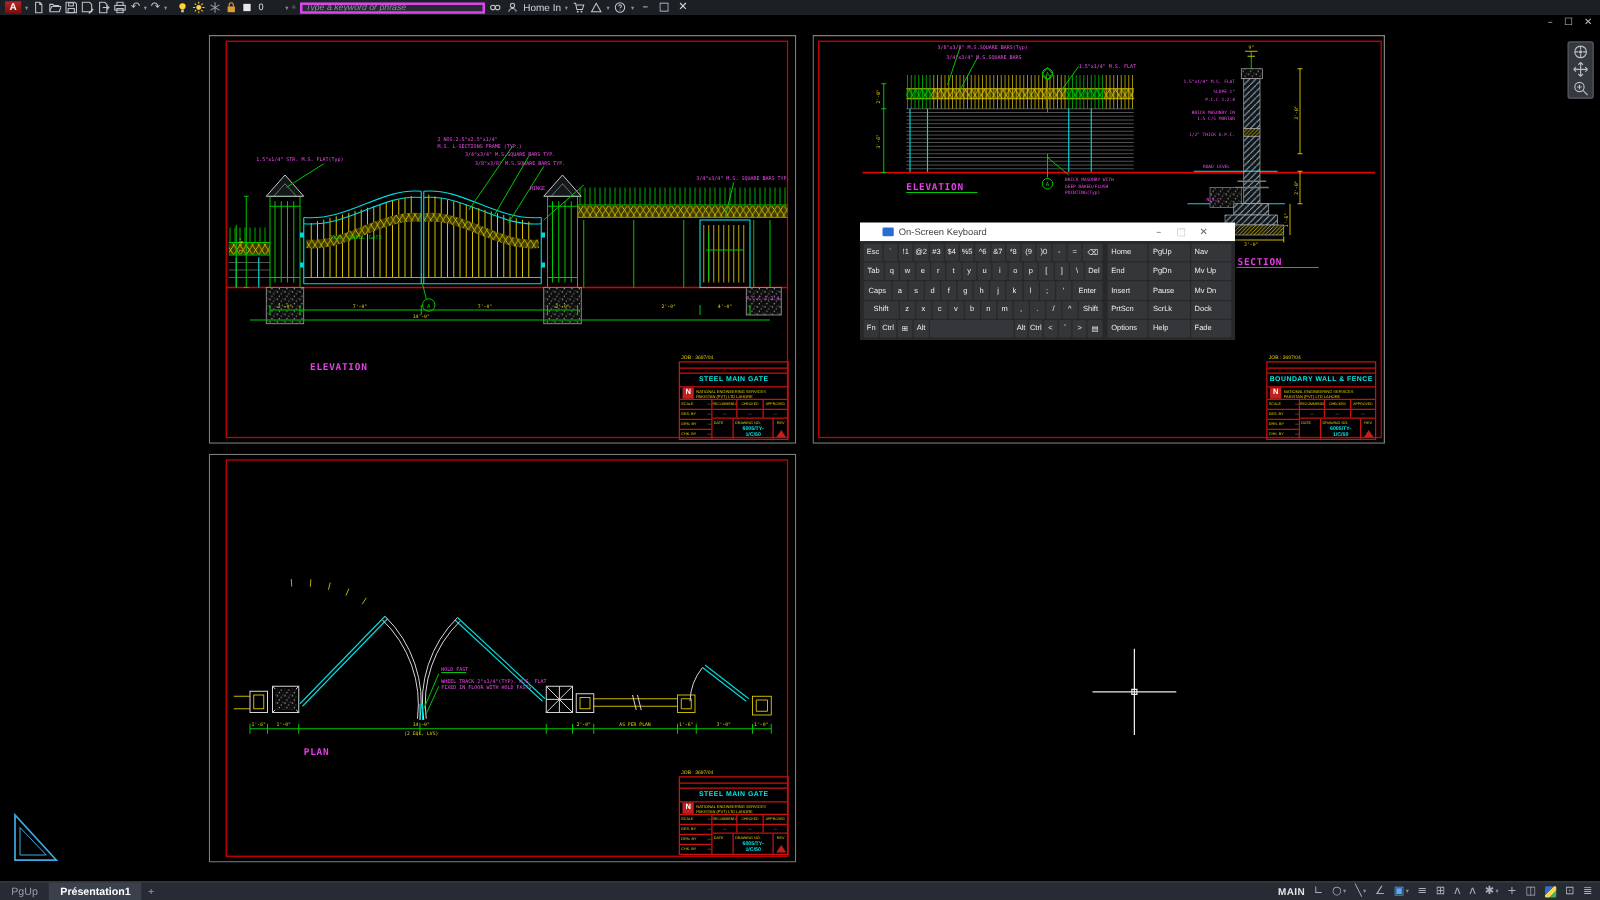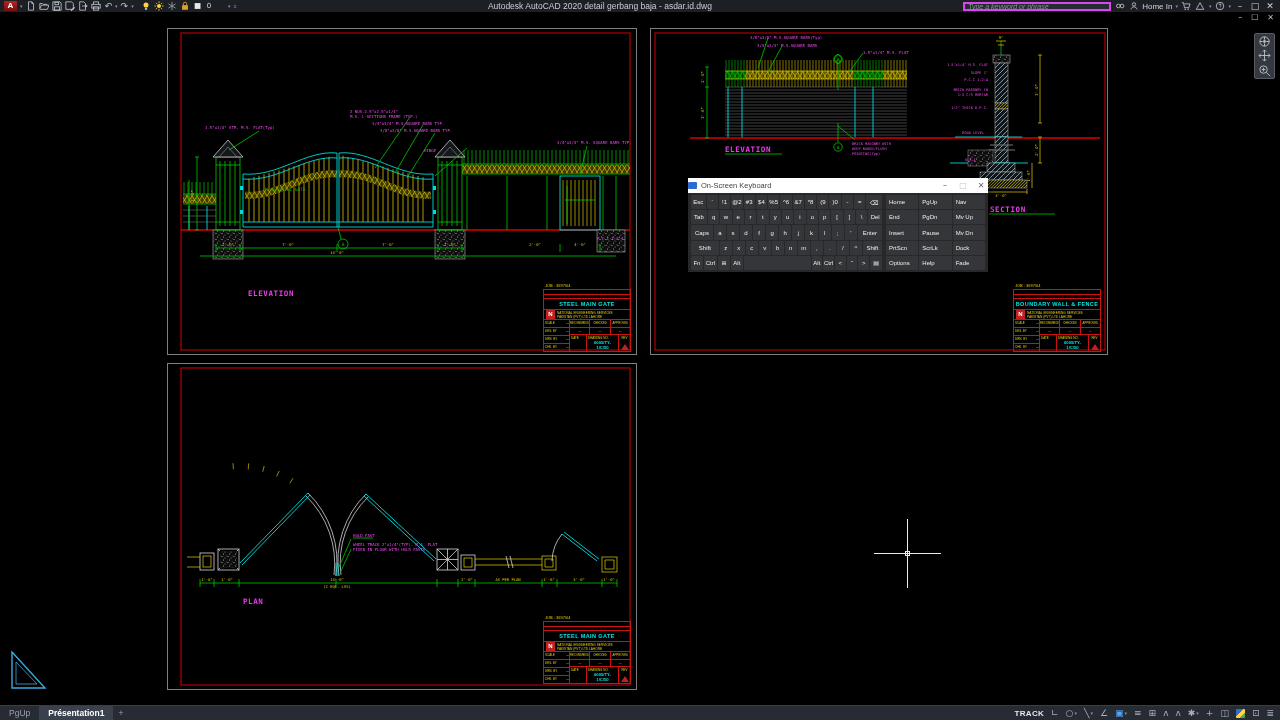--- a/index.html
+++ b/index.html
@@ -62,21 +62,21 @@
 .tb-bot{flex:1;display:flex}
 .tb-date{width:17px;border-right:1px solid #cc1111;color:#e8d000;font-size:3px;padding:1px}
 .tb-dno{flex:1;border-right:1px solid #cc1111;display:flex;flex-direction:column;padding:1px}
 .tb-dno i{color:#e8d000;font-size:3px;font-style:normal}
 .tb-dno em{color:#00e5e5;font-size:4.2px;font-style:normal;font-weight:bold;text-align:center}
 .tb-revc{width:11px;position:relative;color:#e8d000;font-size:3px;padding:1px;text-align:center}
 .tb-tri{position:absolute;right:1px;bottom:1px;width:0;height:0;border-left:4px solid transparent;border-right:4px solid transparent;border-bottom:6px solid #c41f1f}
 
 
 .osk{position:absolute;left:688px;top:178px;width:300px;height:94px;z-index:60;box-shadow:0 2px 8px rgba(0,0,0,.6)}
-.osk-title{height:15px;background:#fff;display:flex;align-items:center;padding:0 0;gap:4px}
+.osk-title{height:15px;background:#fff;display:flex;align-items:center;padding:0 18px;gap:4px}
 .osk-kbico{width:9px;height:7px;background:#2b6cd4;border-radius:1px;flex:0 0 auto}
 .osk-tname{flex:1;color:#444;font-size:7.5px;white-space:nowrap}
 .osk-wb{color:#666;font:8px "DejaVu Sans",sans-serif;width:14px;text-align:center}
 .osk-wb.dim{color:#c5c5c5}
 .osk-body{height:79px;background:#28282b;display:flex;gap:4px;padding:2px 3px}
 .osk-main{flex:1;display:flex;flex-direction:column;gap:1px}
 .osk-row{flex:1;display:flex;gap:1px}
 .osk-key{background:#353639;color:#eee;font-size:6px;display:flex;align-items:center;justify-content:center;border-radius:1px;overflow:hidden;white-space:nowrap}
 .osk-side{width:99px;display:flex;flex-direction:column;gap:1px}
 .osk-srow{flex:1;display:flex;gap:1px}
@@ -211,21 +211,20 @@
         </span>
         <span class="qi">
           <svg viewBox="0 0 12 12">
             <rect x="2" y="2.5" width="7" height="7" fill="#e8e8e8"></rect>
           </svg>
         </span>
       </span>
   <span class="glyph" style="font-size:7px;color:#d5d8dd">0</span>
   <span class="dda" style="margin-left:14px">▾</span>
   <span class="dda">≡</span>
-  <div class="tb-center">Autodesk AutoCAD 2020    detail gerbang baja - asdar.id.dwg</div>
   <input class="searchbox" placeholder="Type a keyword or phrase" style="">
   <span class="qi">
         <svg viewBox="0 0 12 12">
           <circle cx="4" cy="6" r="2.2" fill="none" stroke="#c2c7cd"></circle>
           <circle cx="8.5" cy="6" r="2.2" fill="none" stroke="#c2c7cd"></circle>
           <path d="M6,5h1" stroke="#c2c7cd"></path>
         </svg>
       </span>
   <span class="qi">
         <svg viewBox="0 0 12 12">
@@ -786,21 +785,21 @@
           </div>
         </div>
   </div>
 </div>
 
 <div class="statusbar">
   <div class="tab">PgUp</div>
   <div class="tab active">Présentation1</div>
   <div class="tab add">+</div>
   <div class="sb-right">
-    <span class="sb-paper">TRACK</span>
+    <span class="sb-paper">MAIN</span>
     <span id="sb-icons" style="display:inline-flex;align-items:center;gap:7px">
           <span class="si">∟</span>
           <span class="si">○<i class="dd">▾</i></span>
           <span class="si">╲<i class="dd">▾</i></span>
           <span class="si">∠</span>
           <span class="si hl">▣<i class="dd">▾</i></span>
           <span class="si">≡</span>
           <span class="si">⊞</span>
           <span class="si">ʌ</span>
           <span class="si">ʌ</span>

